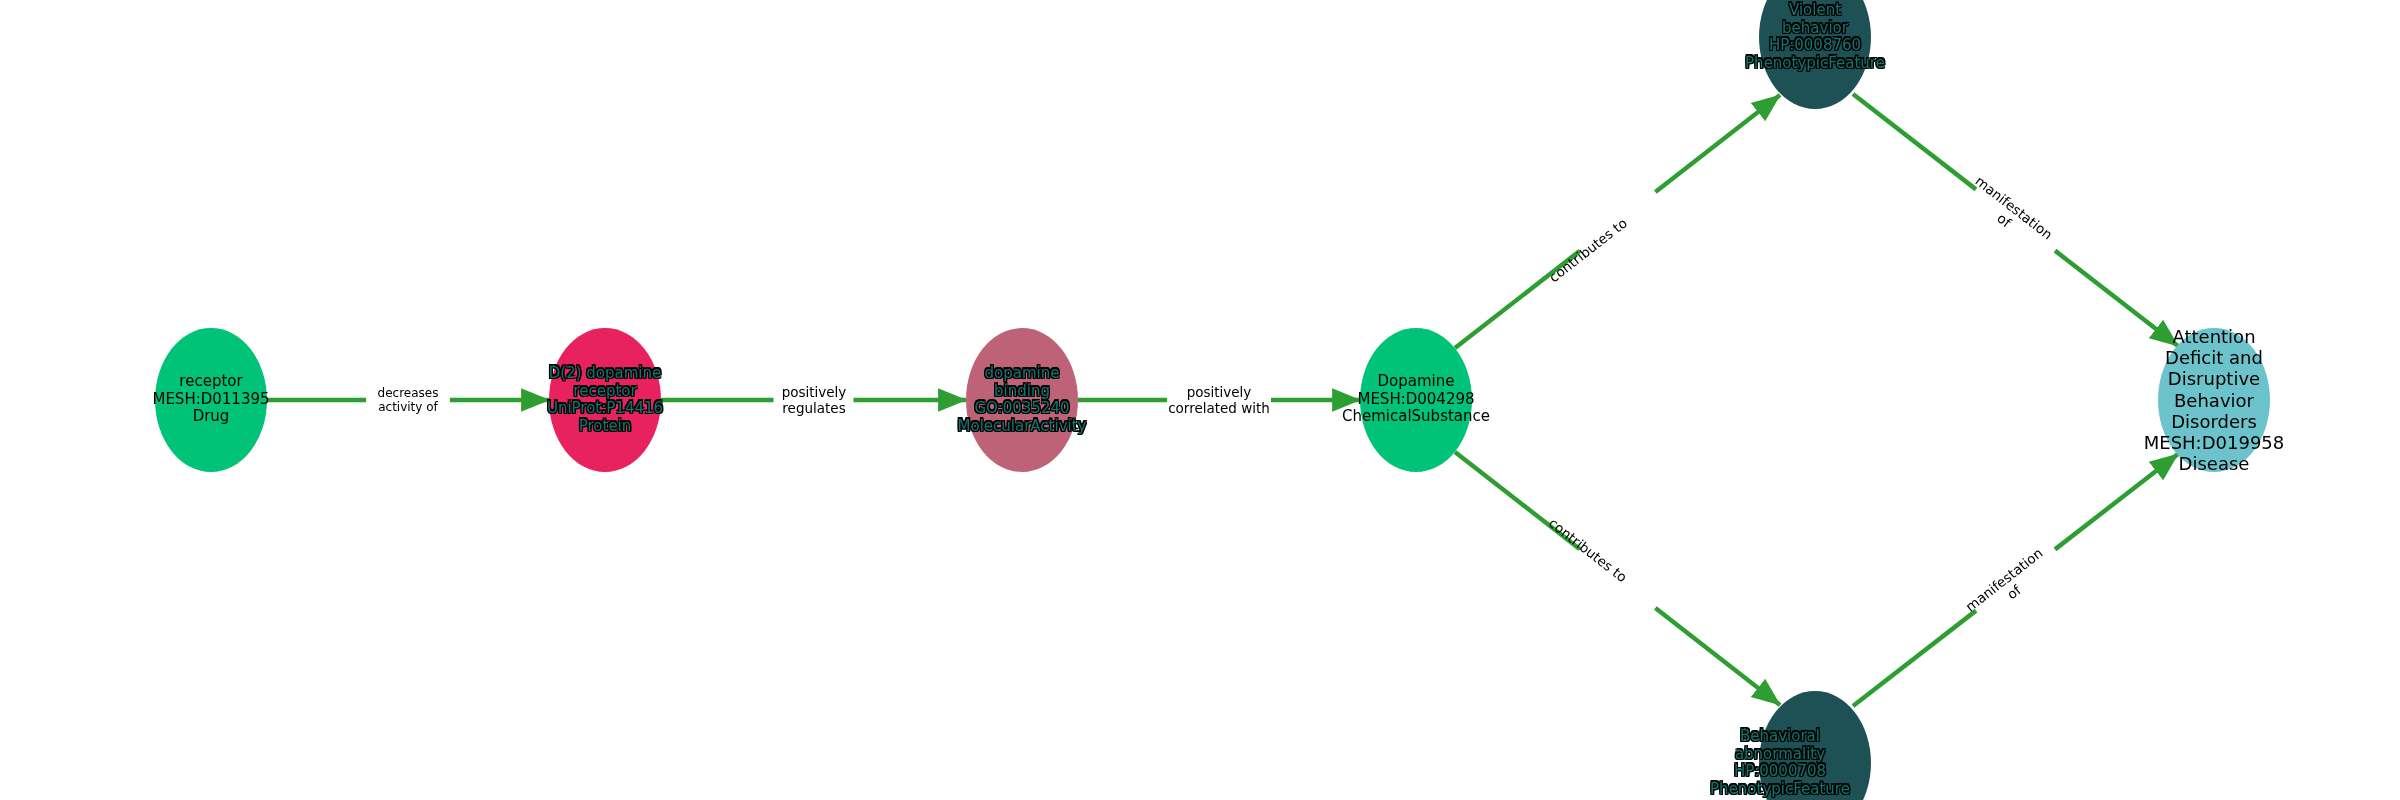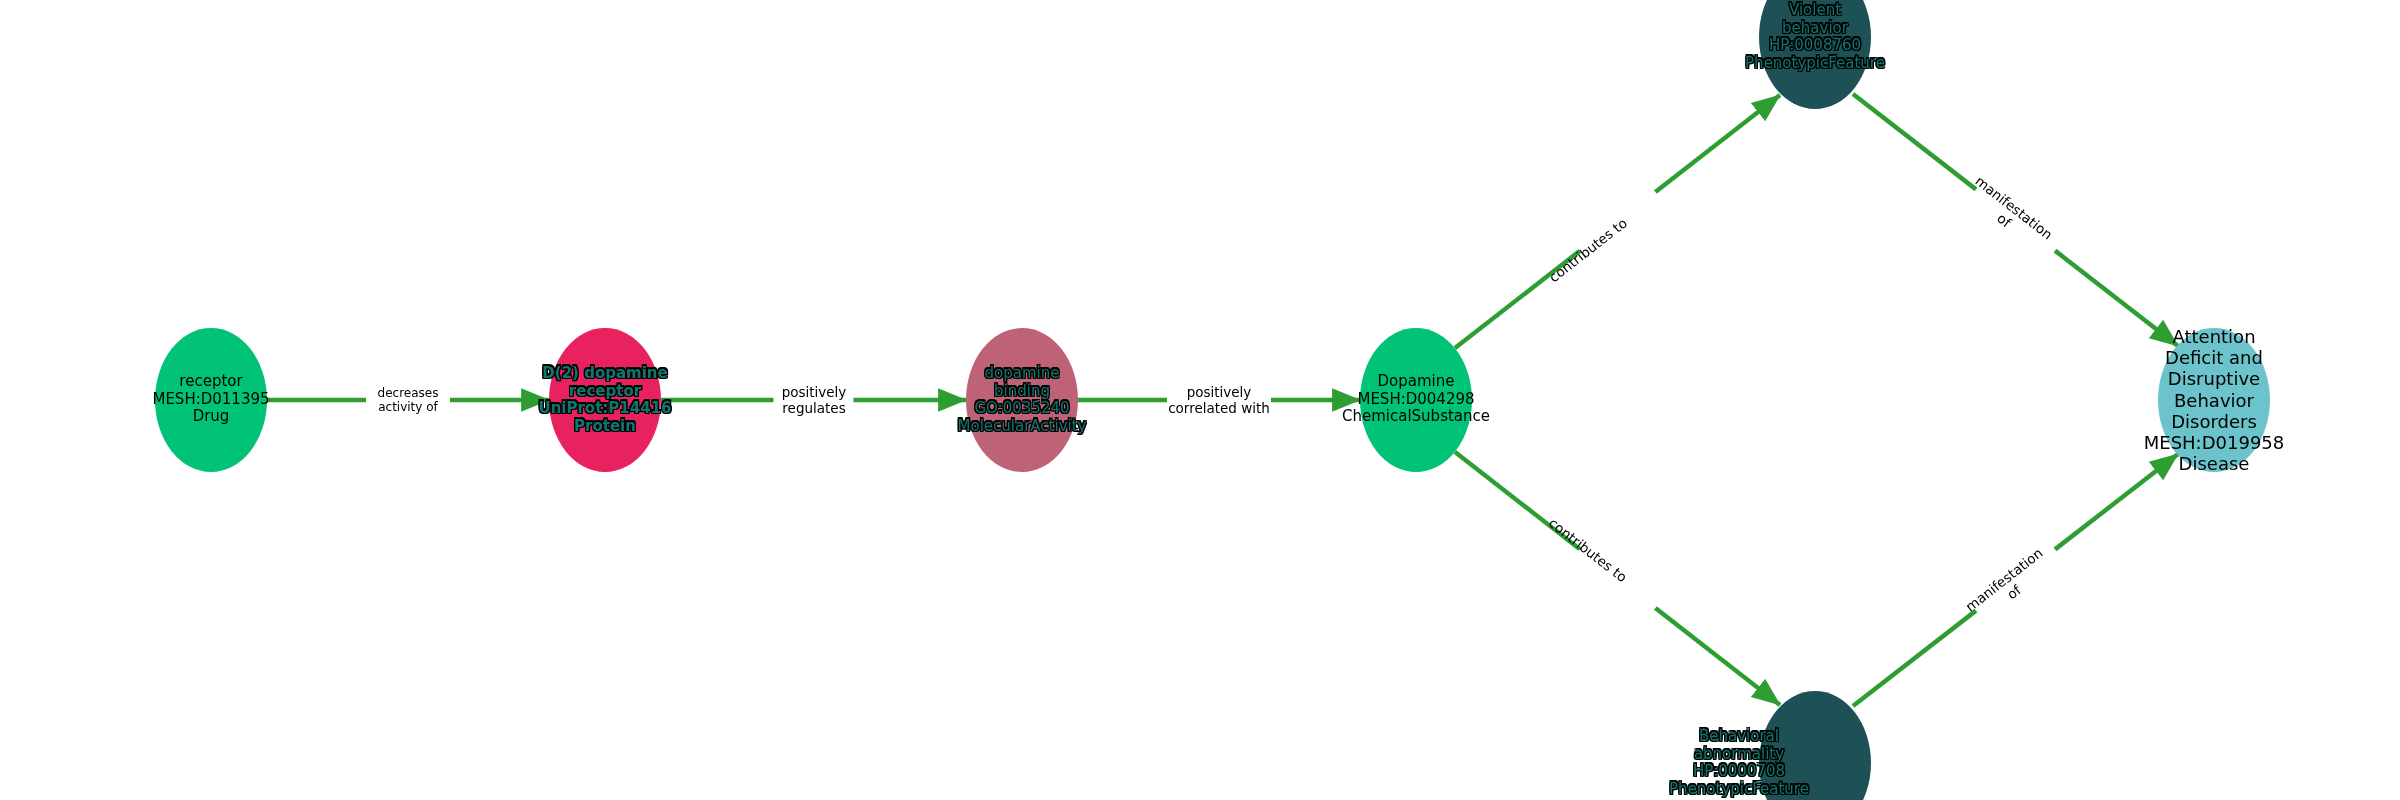--- a/index.html
+++ b/index.html
@@ -90,36 +90,36 @@
         <ellipse cx="1416" cy="400" rx="56" ry="72" fill="#00c378" class="node-ellipse"></ellipse>
         <ellipse cx="1815" cy="37" rx="56" ry="72" fill="#1d5156" class="node-ellipse"></ellipse>
         <ellipse cx="1815" cy="763" rx="56" ry="72" fill="#1d5156" class="node-ellipse"></ellipse>
         <ellipse cx="2214" cy="400" rx="56" ry="72" fill="#6dc3cb" class="node-ellipse"></ellipse>
       </g>
   </svg>
   <div id="labels-layer">
       <div class="node-label dark-text" style="left: 211px; top: 400px; font-size: 15px;">receptor
 MESH:D011395
 Drug</div>
-      <div class="node-label light-text" style="left: 605px; top: 400px; font-size: 15px; font-weight: bold;">D(2) dopamine
+      <div class="node-label light-text" style="left: 605px; top: 400px; font-size: 15px;">D(2) dopamine
 receptor
 UniProt:P14416
 Protein</div>
       <div class="node-label light-text" style="left: 1022px; top: 400px; font-size: 15px;">dopamine
 binding
 GO:0035240
 MolecularActivity</div>
       <div class="node-label dark-text" style="left: 1416px; top: 400px; font-size: 15px;">Dopamine
 MESH:D004298
 ChemicalSubstance</div>
       <div class="node-label light-text" style="left: 1815px; top: 37px; font-size: 15px;">Violent
 behavior
 HP:0008760
 PhenotypicFeature</div>
-      <div class="node-label light-text" style="left: 1739px; top: 763px; font-size: 15px;">Behavioral
+      <div class="node-label light-text" style="left: 1780px; top: 763px; font-size: 15px;">Behavioral
 abnormality
 HP:0000708
 PhenotypicFeature</div>
       <div class="node-label dark-text" style="left: 2214px; top: 400px; font-size: 18px;">Attention
 Deficit and
 Disruptive
 Behavior
 Disorders
 MESH:D019958
 Disease</div>

